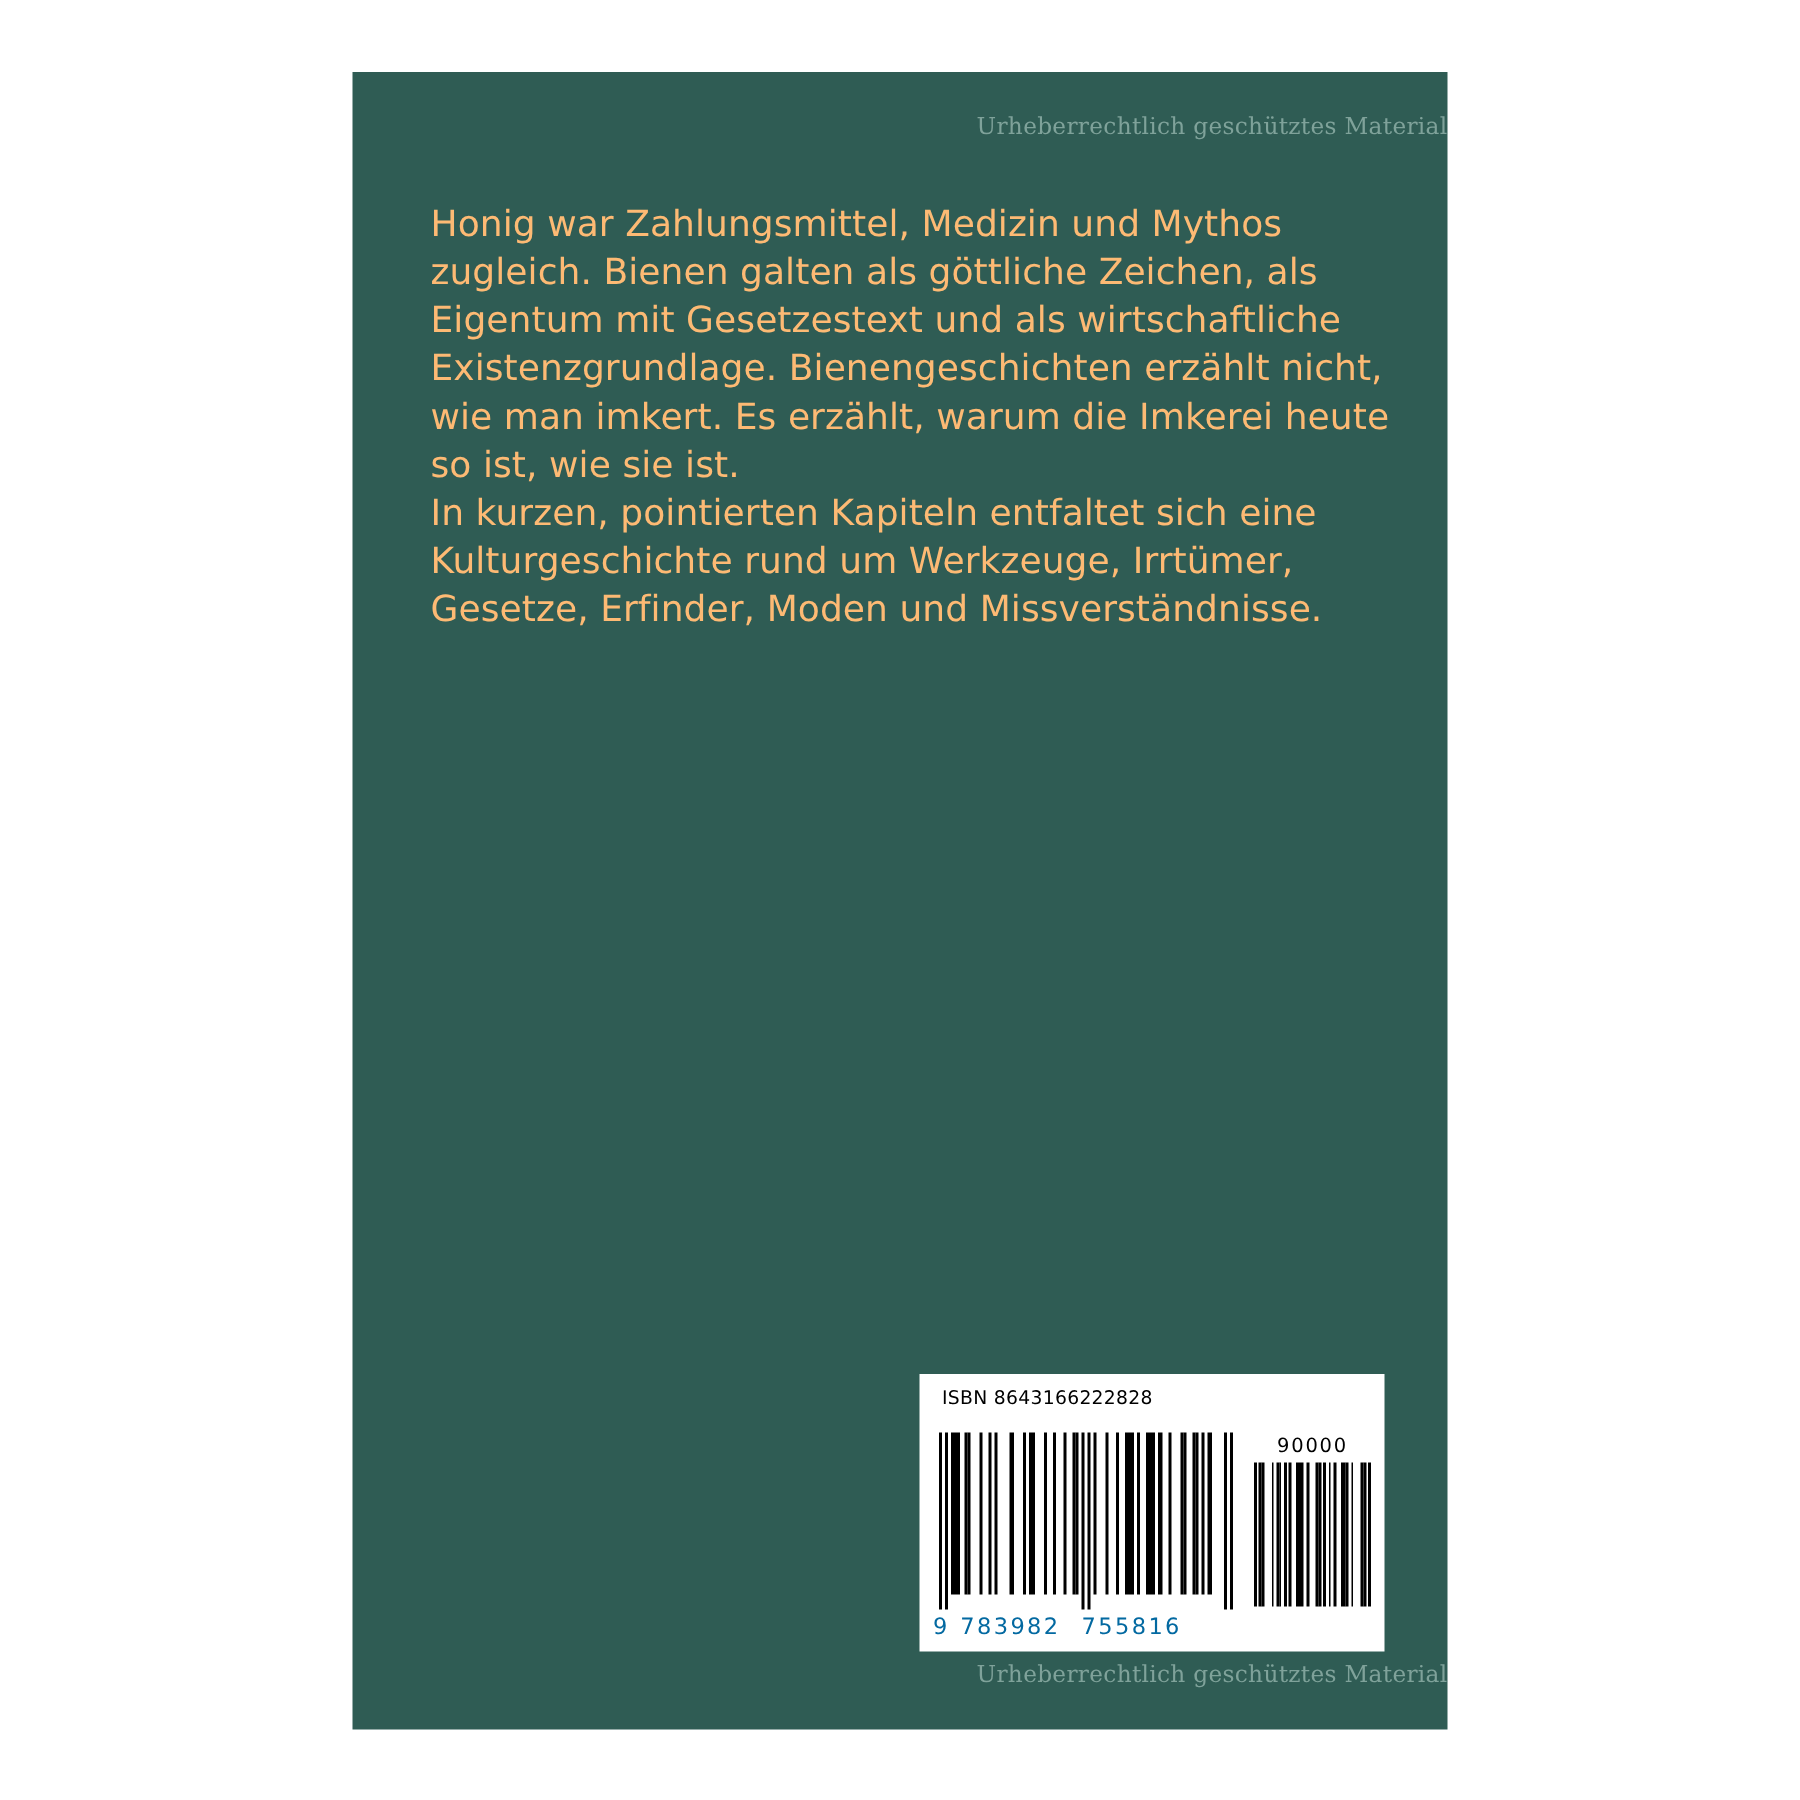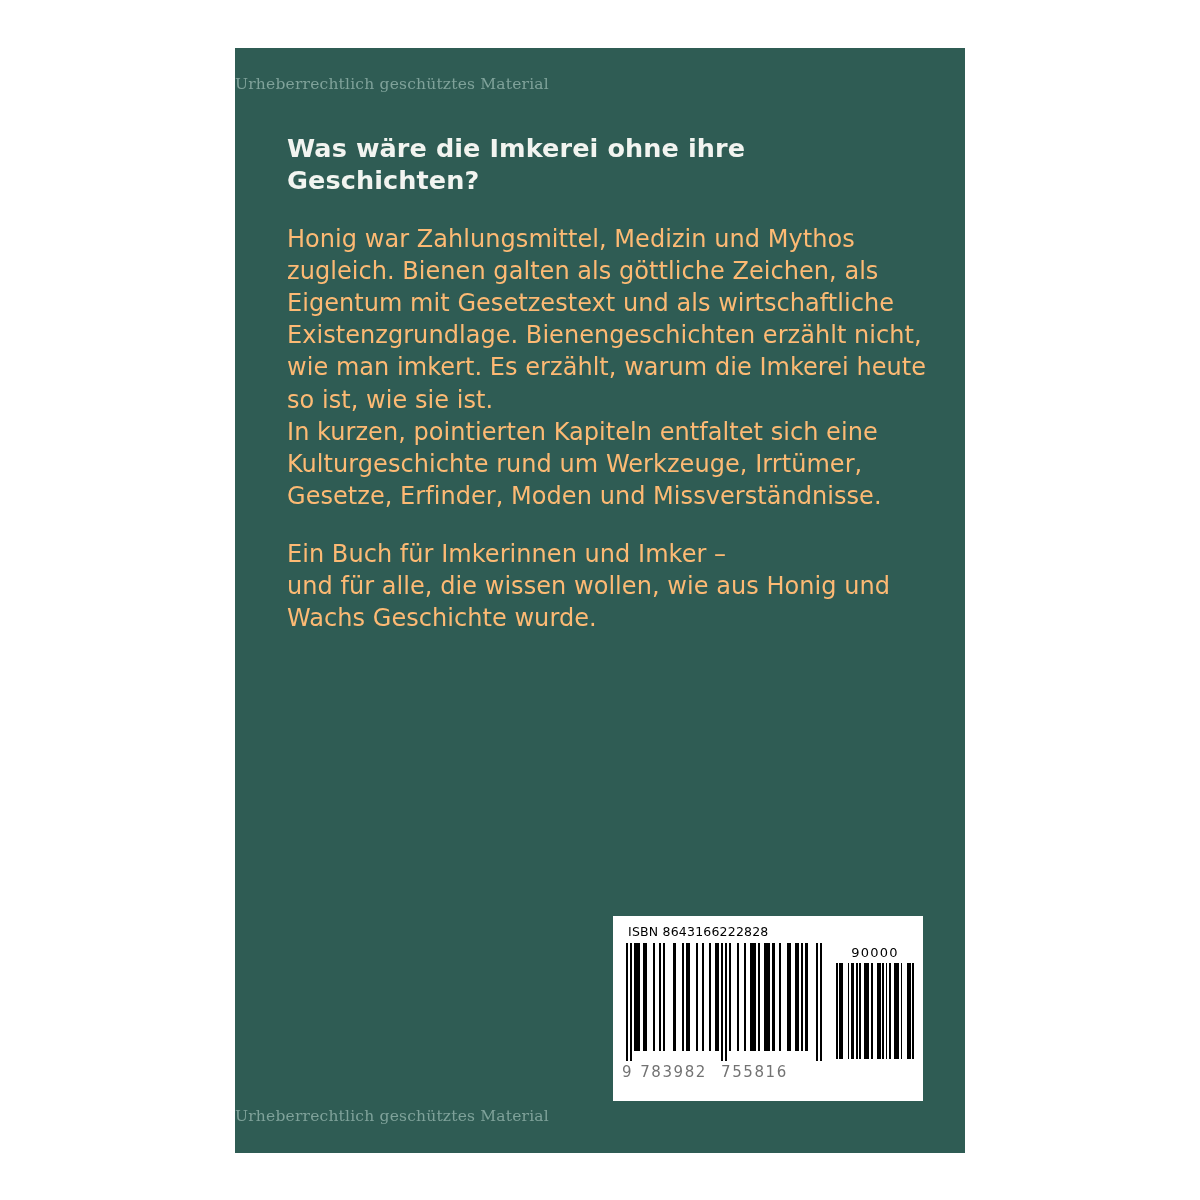--- a/index.html
+++ b/index.html
@@ -30,21 +30,21 @@
     height: 1105px;
     background: #2f5c54;
     box-sizing: border-box;
     overflow: hidden;
   }
 
   .copyright-line {
     position: absolute;
     left: 0;
     width: 100%;
-    text-align: left;
+    text-align: right;
     font-family: "DejaVu Serif", "Liberation Serif", serif;
     font-size: 15.5px;
     letter-spacing: 0.2px;
     color: #7fa29a;
   }
   #copyright-top { top: 27px; }
   #copyright-bottom { bottom: 28px; }
 
   #blurb {
     position: absolute;
@@ -87,21 +87,21 @@
   #isbn-text {
     font-family: "DejaVu Sans", "Liberation Sans", sans-serif;
     font-size: 12.5px;
     color: #000000;
     margin: 1px 0 0 6px;
     letter-spacing: 0.2px;
   }
 
   #barcode-row {
     position: relative;
-    margin-top: 4px;
+    margin-top: 16px;
     height: 148px;
   }
 
   #ean-main {
     position: absolute;
     left: 4px;
     top: 0;
     width: 196px;
     height: 118px;
   }
@@ -123,21 +123,21 @@
     color: #000;
     letter-spacing: 1.2px;
   }
   #ean-digits {
     position: absolute;
     left: 0px;
     top: 120px;
     width: 205px;
     font-family: "DejaVu Sans", "Liberation Sans", sans-serif;
     font-size: 15px;
-    color: #737373;
+    color: #0369a1;
     letter-spacing: 1.6px;
   }
   #ean-digits .lead { margin-right: 7px; }
   #ean-digits .grp { margin-right: 14px; }
 
   .bar {
     position: absolute;
     top: 0;
     background: #000;
   }
@@ -145,25 +145,22 @@
 </head>
 <body>
 
 <div id="page">
 
   <div id="cover">
 
     <div class="copyright-line" id="copyright-top">Urheberrechtlich geschütztes Material</div>
 
     <div id="blurb">
-      <h1 id="headline">Was wäre die Imkerei ohne ihre Geschichten?</h1>
       <p class="para">Honig war Zahlungsmittel, Medizin und Mythos zugleich. Bienen galten als göttliche Zeichen, als Eigentum mit Gesetzestext und als wirtschaftliche Existenzgrundlage. Bienengeschichten erzählt nicht, wie man imkert. Es erzählt, warum die Imkerei heute so ist, wie sie ist.
 In kurzen, pointierten Kapiteln entfaltet sich eine Kulturgeschichte rund um Werkzeuge, Irrtümer, Gesetze, Erfinder, Moden und Missverständnisse.</p>
-      <p class="para">Ein Buch für Imkerinnen und Imker –
-und für alle, die wissen wollen, wie aus Honig und Wachs Geschichte wurde.</p>
     </div>
 
     <div id="barcode-box">
       <div id="isbn-text">ISBN 8643166222828</div>
 
       <div id="barcode-row">
         <div id="ean-main">
             <div class="bar" style="left: 0px; width: 2.06316px; height: 118px;"></div>
             <div class="bar" style="left: 4.12632px; width: 2.06316px; height: 118px;"></div>
             <div class="bar" style="left: 8.25263px; width: 2.06316px; height: 108px;"></div>

